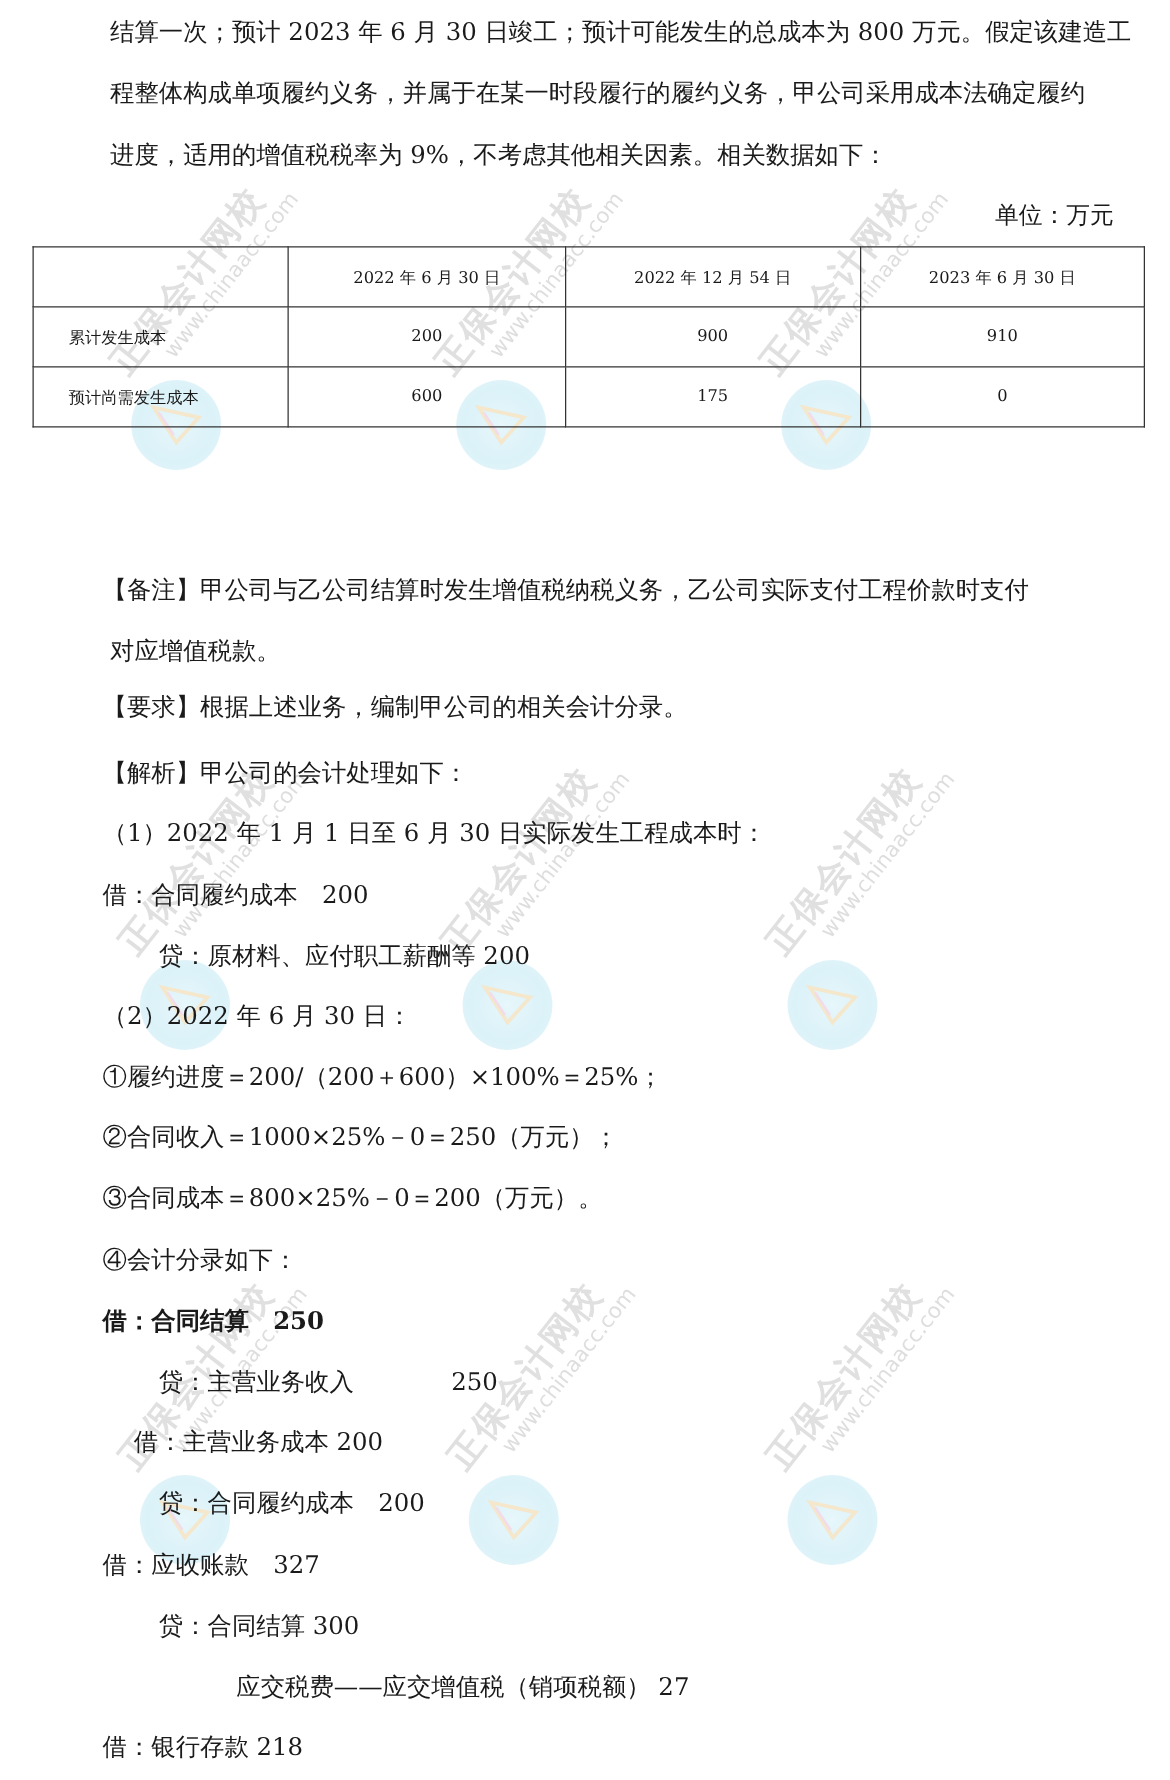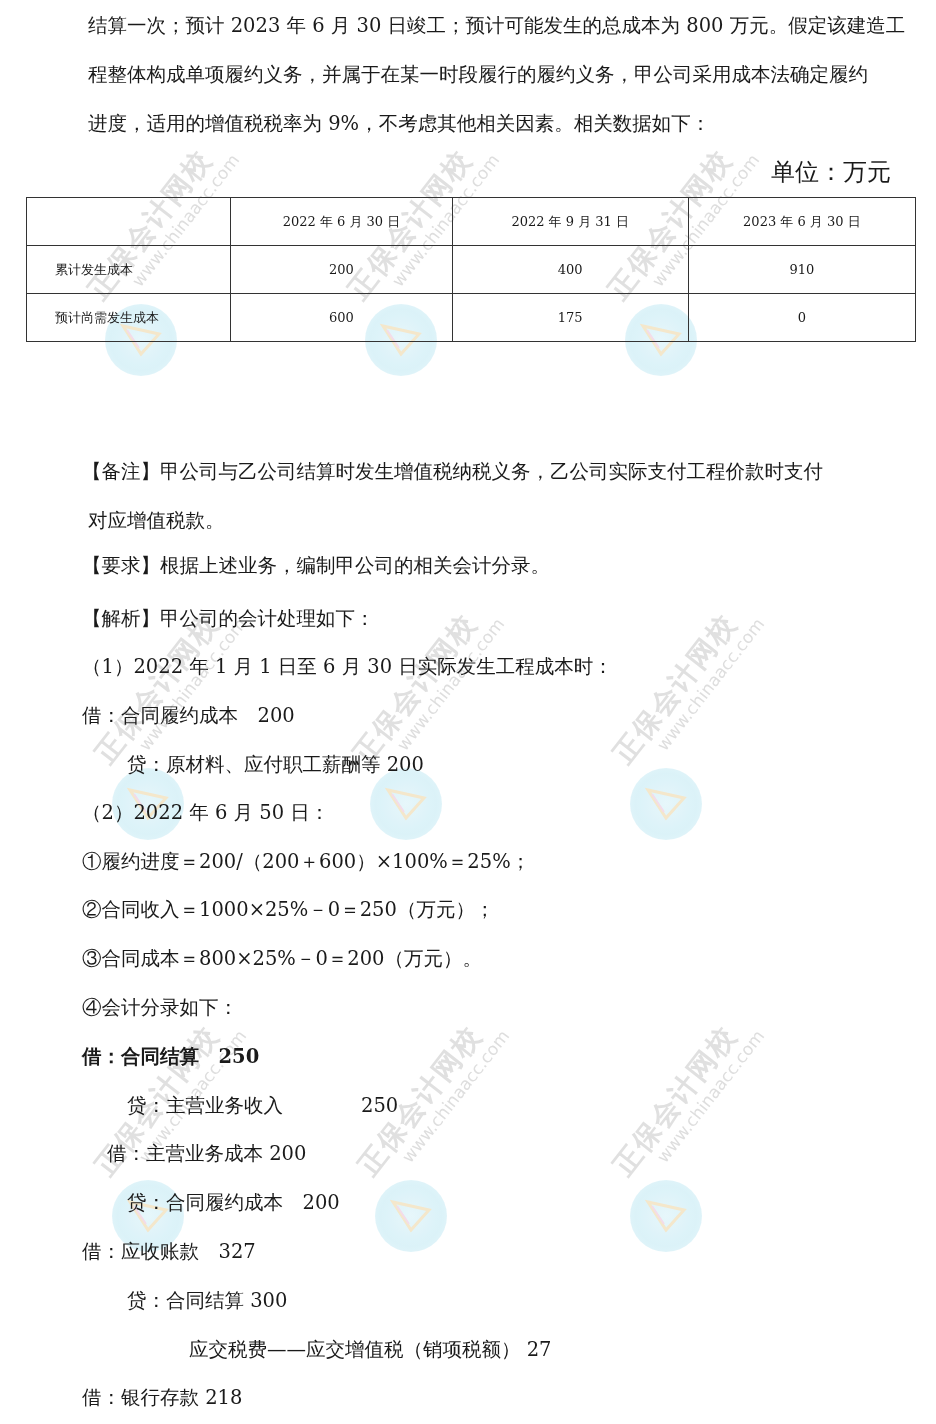--- a/index.html
+++ b/index.html
@@ -77,21 +77,21 @@
     }
     .indent0 { left: 40px; margin-left: 48px; }
     .indent1 { left: 82px; }
     .indent2 { left: 127px; }
     .indent3 { left: 189px; }
     .right-unit {
       position: absolute;
       right: 45px;
       height: 30px;
       line-height: 30px;
-      font-size: 24px;
+      font-size: 19px;
     }
     table.data-table {
       position: absolute;
       left: 26px;
       top: 197px;
       width: 890px;
       border-collapse: collapse;
       font-size: 13px;
       z-index: 1;
       background: transparent;
@@ -234,27 +234,27 @@
   <div class="line indent0" style="top:11px;">结算一次；预计 2023 年 6 月 30 日竣工；预计可能发生的总成本为 800 万元。假定该建造工</div>
   <div class="line indent0" style="top:60px;">程整体构成单项履约义务，并属于在某一时段履行的履约义务，甲公司采用成本法确定履约</div>
   <div class="line indent0" style="top:109px;">进度，适用的增值税税率为 9%，不考虑其他相关因素。相关数据如下：</div>
   <div class="right-unit" style="top:157px;">单位：万元</div>
 
   <table class="data-table">
     <tbody>
         <tr>
       <th class="col0"></th>
       <th class="col1">2022 年 6 月 30 日</th>
-      <th class="col2">2022 年 9 月 31 日</th>
+      <th class="col2">2022 年 12 月 54 日</th>
       <th class="col3">2023 年 6 月 30 日</th>
     </tr>
     <tr>
       <td class="label">累计发生成本</td>
       <td>200</td>
-      <td>400</td>
+      <td>900</td>
       <td>910</td>
     </tr>
     <tr>
       <td class="label">预计尚需发生成本</td>
       <td>600</td>
       <td>175</td>
       <td>0</td>
     </tr>
   </tbody>
     </table>
@@ -262,21 +262,21 @@
   <div class="line indent1" style="top:457px;">【备注】甲公司与乙公司结算时发生增值税纳税义务，乙公司实际支付工程价款时支付</div>
   <div class="line indent0" style="top:506px;">对应增值税款。</div>
 
   <div class="line indent1" style="top:551px;">【要求】根据上述业务，编制甲公司的相关会计分录。</div>
 
   <div class="line indent1" style="top:604px;">【解析】甲公司的会计处理如下：</div>
   <div class="line indent1" style="top:652px;">（1）2022 年 1 月 1 日至 6 月 30 日实际发生工程成本时：</div>
   <div class="line indent1" style="top:701px;">借：合同履约成本　200</div>
   <div class="line indent2" style="top:750px;">贷：原材料、应付职工薪酬等 200</div>
 
-  <div class="line indent1" style="top:798px;">（2）2022 年 6 月 50 日：</div>
+  <div class="line indent1" style="top:798px;">（2）2022 年 6 月 30 日：</div>
   <div class="line indent1" style="top:847px;">①履约进度＝200/（200＋600）×100%＝25%；</div>
   <div class="line indent1" style="top:895px;">②合同收入＝1000×25%－0＝250（万元）；</div>
   <div class="line indent1" style="top:944px;">③合同成本＝800×25%－0＝200（万元）。</div>
   <div class="line indent1" style="top:993px;">④会计分录如下：</div>
 
   <div class="line indent1" style="top:1042px;font-weight:bold;">借：合同结算　250</div>
   <div class="line indent2" style="top:1091px;">贷：主营业务收入　　　　250</div>
   <div class="line indent1" style="top:1139px;margin-left:25px;">借：主营业务成本 200</div>
   <div class="line indent2" style="top:1188px;">贷：合同履约成本　200</div>
   <div class="line indent1" style="top:1237px;">借：应收账款　327</div>

